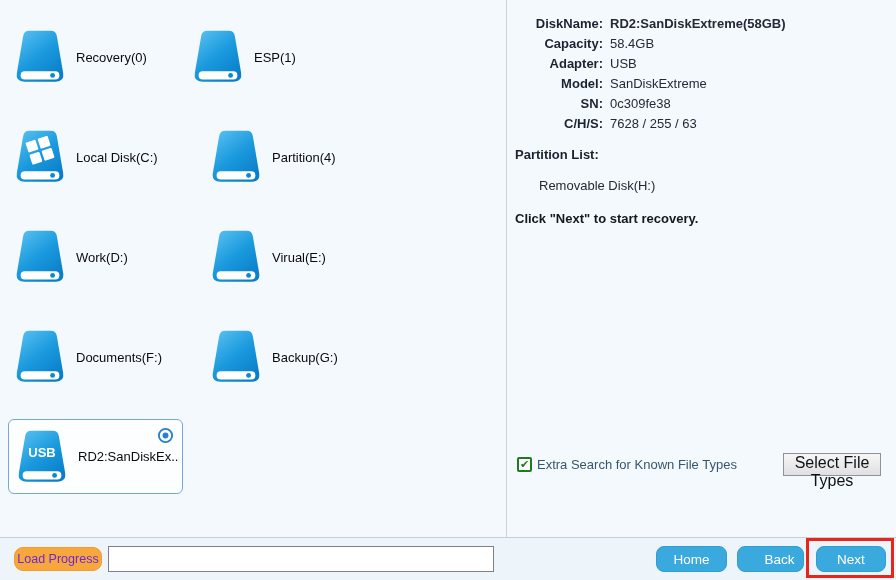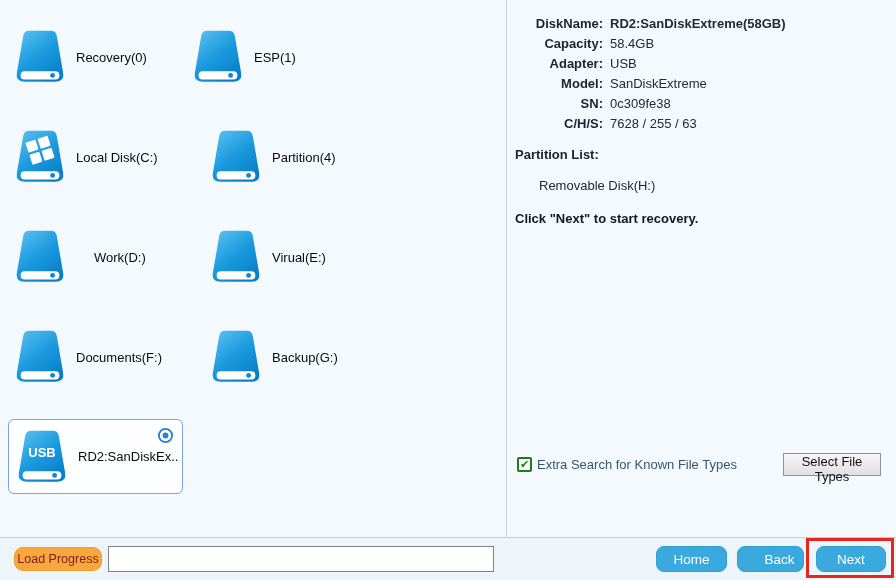--- a/index.html
+++ b/index.html
@@ -50,32 +50,32 @@
   .checkbox {
     width:15px; height:15px; background:#fff; border:2px solid var(--check-green,#1e7c1e);
     border-radius:2px; margin-right:5px; font-size:11px; line-height:11px;
     text-align:center; color:var(--check-green,#1e7c1e); font-weight:bold; visibility:visible;
   }
   .checkbox .mark { visibility:hidden; }
   .checkbox.checked .mark { visibility:visible; }
   .gray-btn {
     position:absolute; right:15px; top:453px; width:98px; height:23px;
     background:linear-gradient(#f6f6f6,#e0e0e2); border:1px solid #8f9296;
-    font-family:inherit; font-size:13px; color:#101114; cursor:pointer;
+    font-family:inherit; font-size:16px; color:#101114; cursor:pointer;
   }
 
   
   .bottom-bar {
     position:absolute; left:0; top:537px; width:896px; height:43px;
     background:#edf5fb; border-top:1px solid #c9cdd2;
   }
   .orange-btn {
     position:absolute; left:14px; top:9px; width:88px; height:24px;
     background:var(--orange,#f8a73d); border:1px solid #f09c2e; border-radius:9px;
-    color:#7f1d1d; font-family:inherit; font-size:12.5px; cursor:pointer;
+    color:#6d28d9; font-family:inherit; font-size:12.5px; cursor:pointer;
   }
   .progress-bar {
     position:absolute; left:108px; top:8px; width:386px; height:26px;
     background:#fff; border:1px solid #7f8184;
   }
   .blue-btn {
     position:absolute; top:8px; height:26px;
     background:var(--button-blue,#3aa9dd); border:1px solid #2f9ed3; border-radius:8px;
     color:#fff; font-family:inherit; font-size:13.5px; cursor:pointer;
   }
@@ -149,21 +149,21 @@
     <span class="disk-label">Local Disk(C:)</span>
 
   </div>
       <div class="disk-item" style="left: 205px; top: 125px;">
     <svg class="disk">
           <use href="#icon-disk"></use>
         </svg>
     <span class="disk-label">Partition(4)</span>
 
   </div>
-      <div class="disk-item" style="left: 9px; top: 225px; gap: 18px;">
+      <div class="disk-item" style="left: 9px; top: 225px;">
     <svg class="disk">
           <use href="#icon-disk"></use>
         </svg>
     <span class="disk-label">Work(D:)</span>
 
   </div>
       <div class="disk-item" style="left: 205px; top: 225px;">
     <svg class="disk">
           <use href="#icon-disk"></use>
         </svg>

